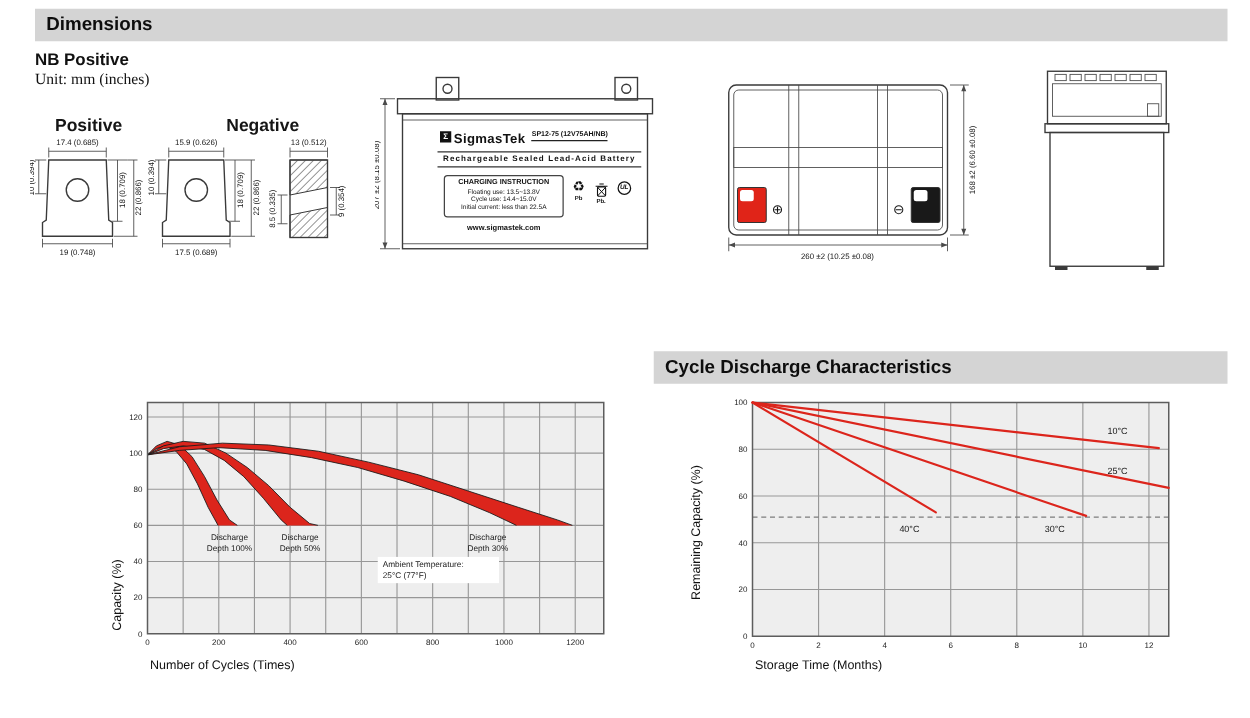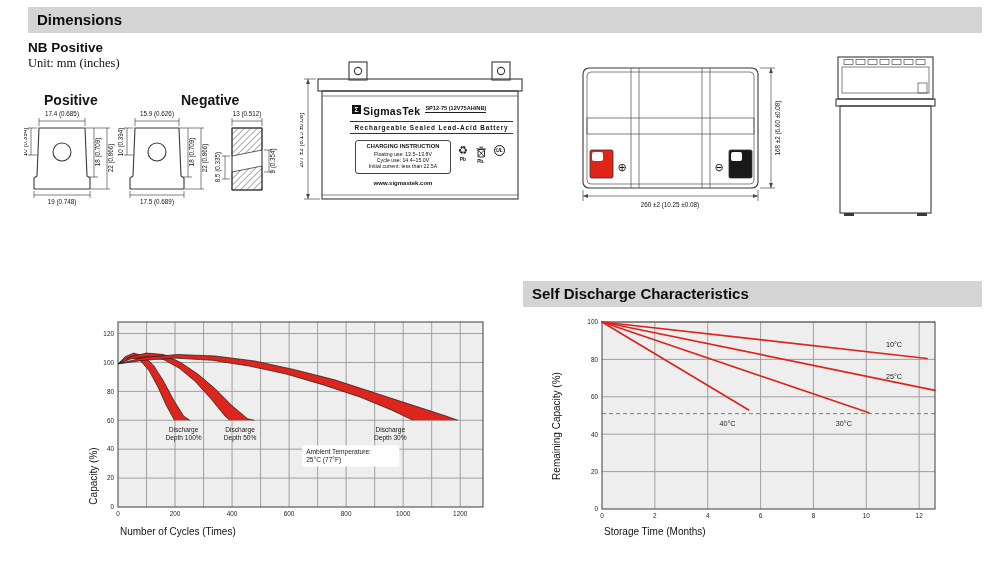--- a/index.html
+++ b/index.html
@@ -36,21 +36,21 @@
 </style>
 </head>
 <body>
 
 <div class="page">
 
   <div class="secbar" style="left:28px;top:7px;width:954px;">
     <span>Dimensions</span>
   </div>
   <div class="secbar" style="left:523px;top:281px;width:459px;">
-    <span>Self Discharge Characteristics</span>
+    <span>Cycle Discharge Characteristics</span>
   </div>
 
   <div class="h2" style="left:28px;top:40px;">NB Positive</div>
   <div class="sub" style="left:28px;top:56px;font-family:Liberation Serif, serif;">Unit: mm (inches)</div>
   <div class="termtitle" style="left:44px;top:92px;">Positive</div>
   <div class="termtitle" style="left:145px;top:92px;margin-left:36px;">Negative</div>
 
   <svg class="abs" style="left:24px;top:100px;" width="268" height="115" viewBox="0 0 268 115">
     <defs>
       <pattern id="hatch" patternUnits="userSpaceOnUse" width="4.5" height="4.5" patternTransform="rotate(45)">

